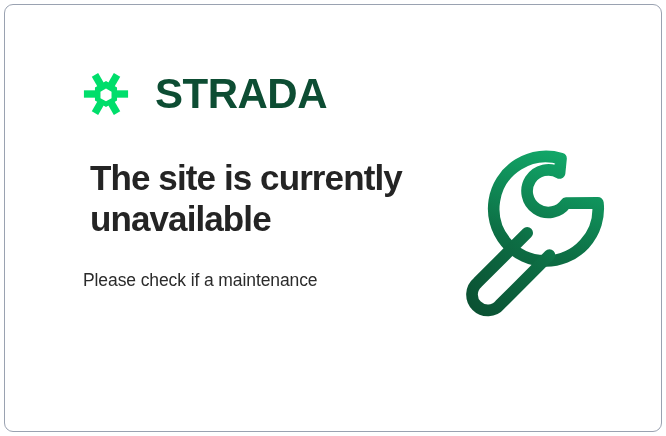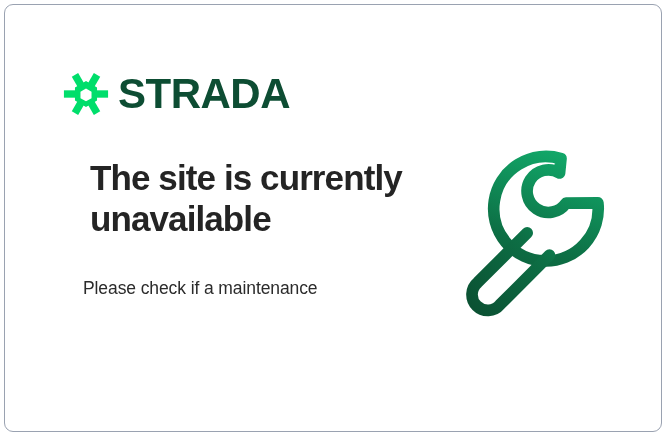--- a/index.html
+++ b/index.html
@@ -25,24 +25,24 @@
     width:658px; height:428px;
     background:#ffffff;
     border:1.5px solid #9aa2b1;
     border-radius:9px;
     overflow:hidden;
   }
 
   
   .brand {
     position:absolute;
-    left:58px; top:66px;
+    left:78px; top:66px;
     display:flex;
     align-items:center;
-    gap:9px;
+    gap:26px;
     justify-content:center;
   }
   .brand-mark { width:46px; height:46px; display:block; flex:0 0 auto; }
   .brand-word {
     font-size:42px;
     font-weight:700;
     letter-spacing:-0.5px;
     line-height:1;
     white-space:nowrap;
     font-family:"Liberation Sans", sans-serif;
@@ -56,21 +56,21 @@
   }
   .headline {
     font-size:35px;
     font-weight:700;
     line-height:1.18;
     letter-spacing:-0.9px;
     color:#242424;
     margin-left:7px;
   }
   .subcopy {
-    margin-top:32px;
+    margin-top:24px;
     font-size:17.5px;
     font-weight:400;
     line-height:1.85;
     letter-spacing:-0.1px;
     color:#2b2b2b;
   }
 
   
   .wrench {
     position:absolute;

